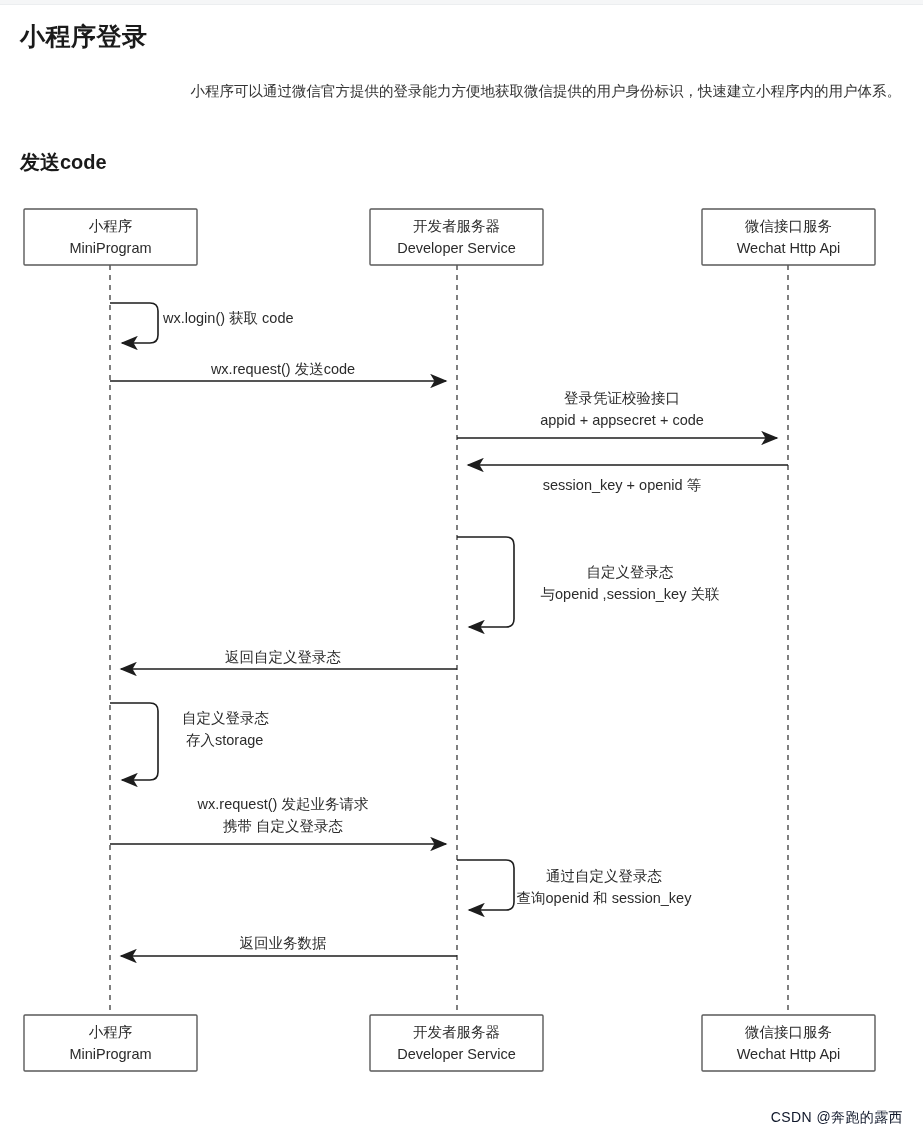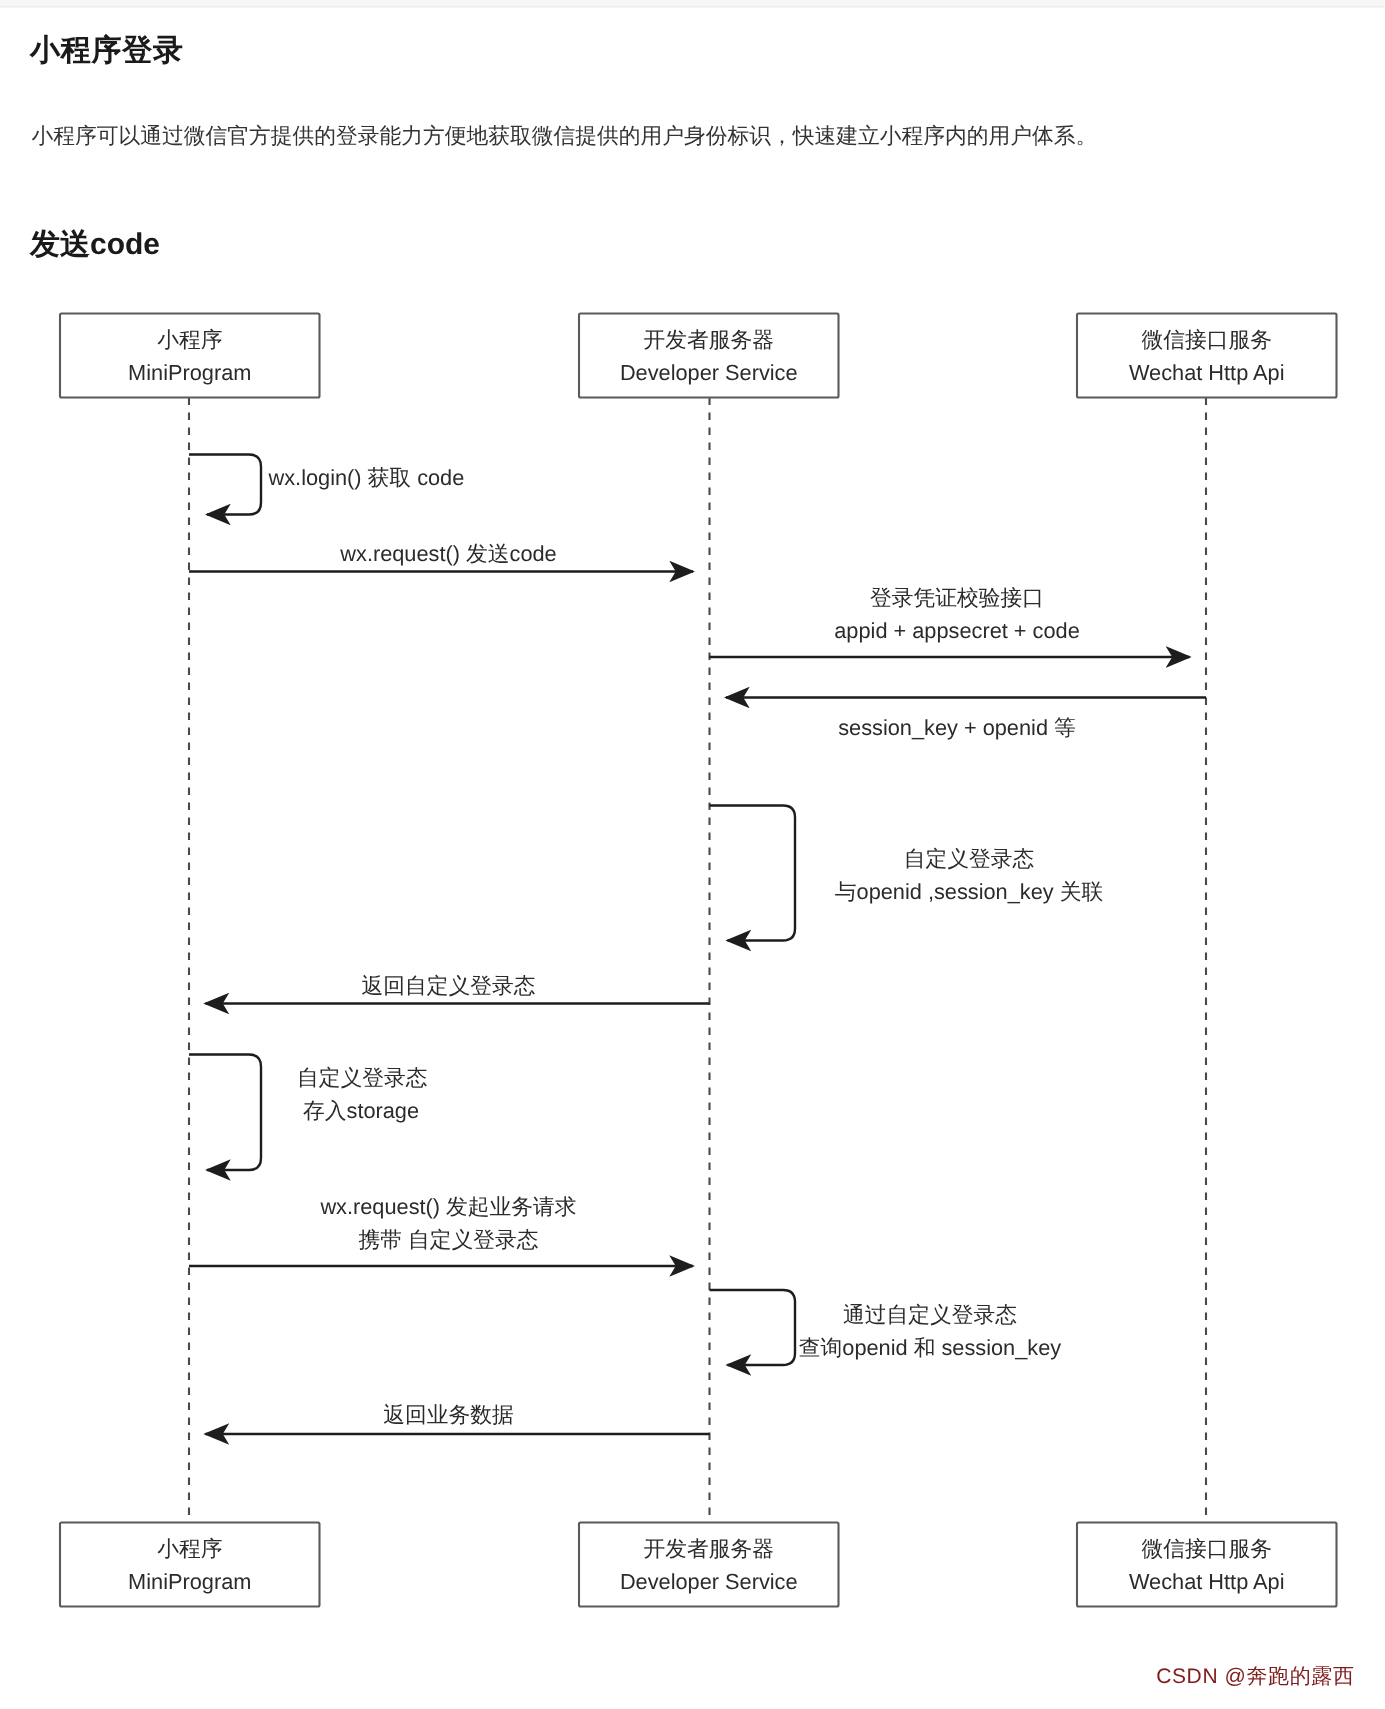--- a/index.html
+++ b/index.html
@@ -28,58 +28,59 @@
     position: absolute;
     top: 0; left: 0;
     width: 923px;
     height: 1139px;
   }
   h1.doc-title {
     position: absolute;
     left: 20px;
     top: 20px;
     margin: 0;
-    font-size: 20px;
+    font-size: 25px;
     font-weight: bold;
     letter-spacing: 0.5px;
     color: #1a1a1a;
   }
   p.doc-intro {
     position: absolute;
     left: 21px;
     top: 80px;
     margin: 0;
     font-size: 14.5px;
     line-height: 22px;
     color: #333333;
     width: 880px;
+    text-align: right;
   }
   h2.section-title {
     position: absolute;
     left: 20px;
     top: 149px;
     margin: 0;
     font-size: 20px;
     font-weight: bold;
     color: #1a1a1a;
   }
   .diagram {
     position: absolute;
-    left: 16px;
+    left: 0;
     top: 195px;
     width: 850px;
     height: 890px;
   }
   .diagram svg { display: block; }
   .watermark {
     position: absolute;
     right: 20px;
     bottom: 12px;
     font-size: 14px;
-    color: #7f1d1d;
+    color: #0f172a;
     letter-spacing: 0.4px;
     white-space: nowrap;
     text-align: center;
   }
   text.boxlabel {
     font-family: "Liberation Sans", "DejaVu Sans", sans-serif;
     font-size: 14.5px;
     fill: #2b2b2b;
     text-anchor: middle;
   }

